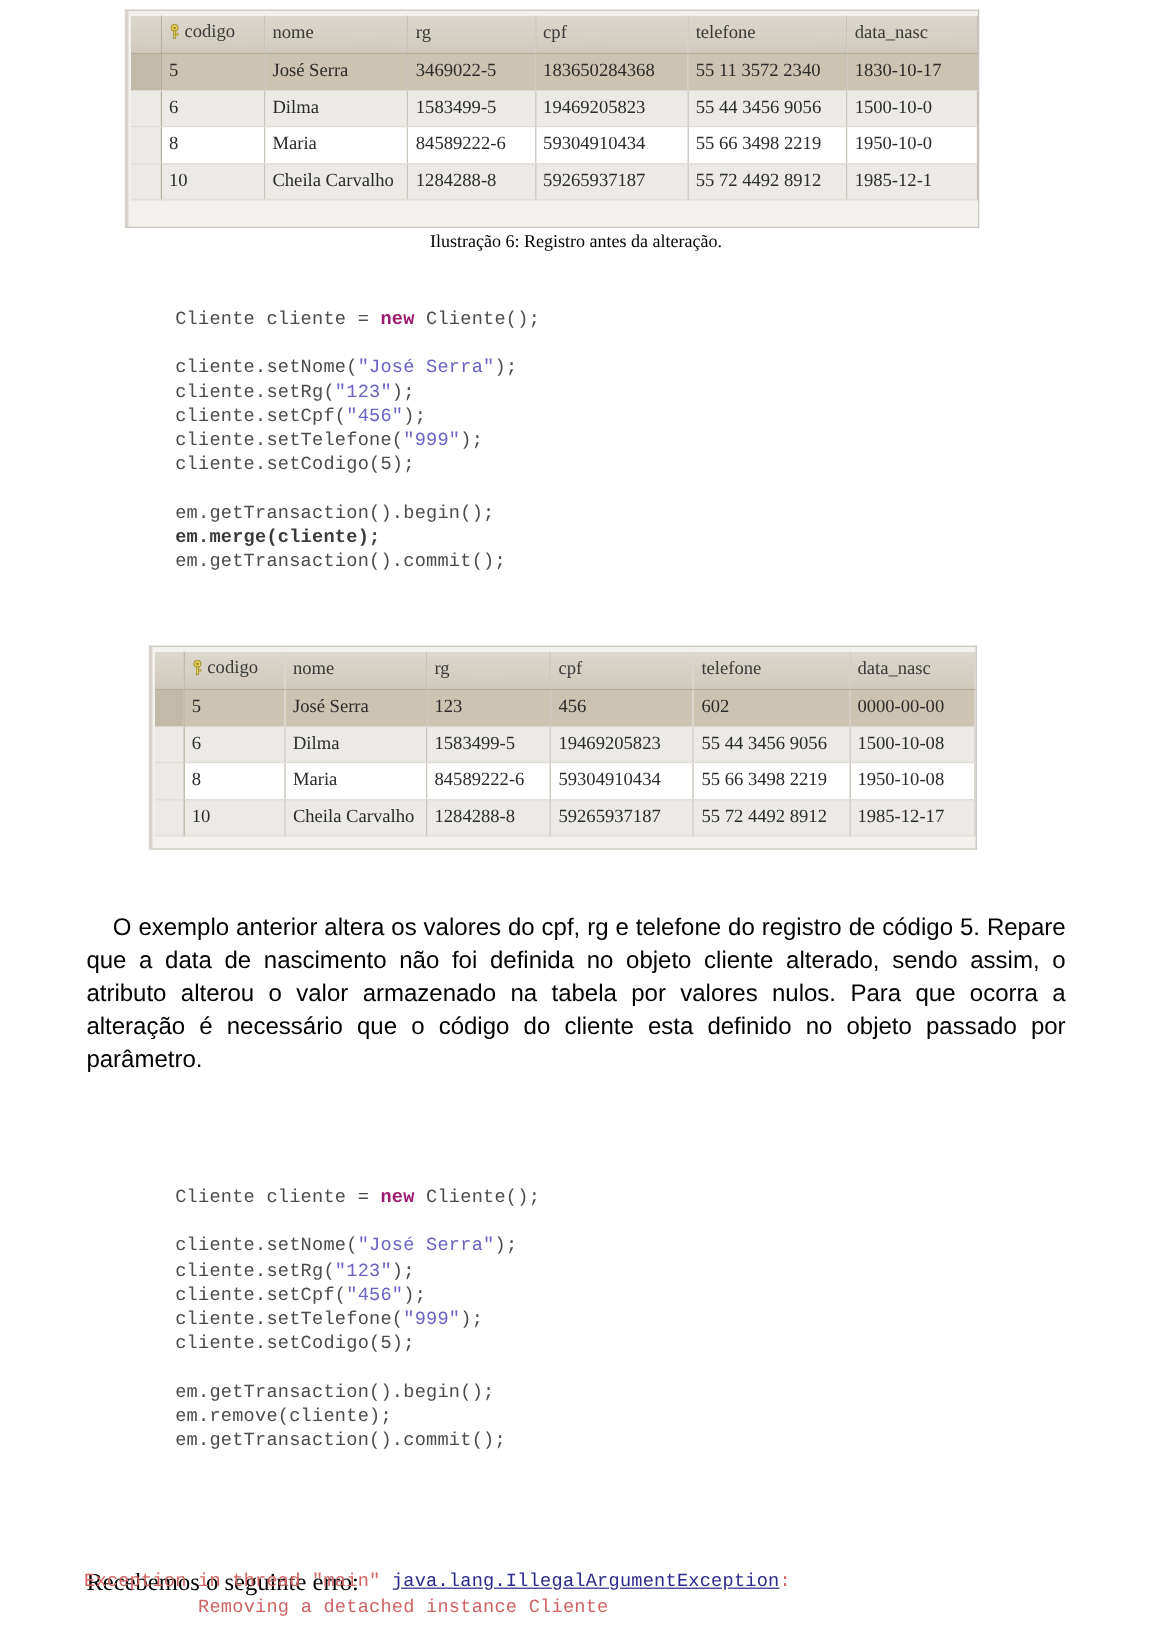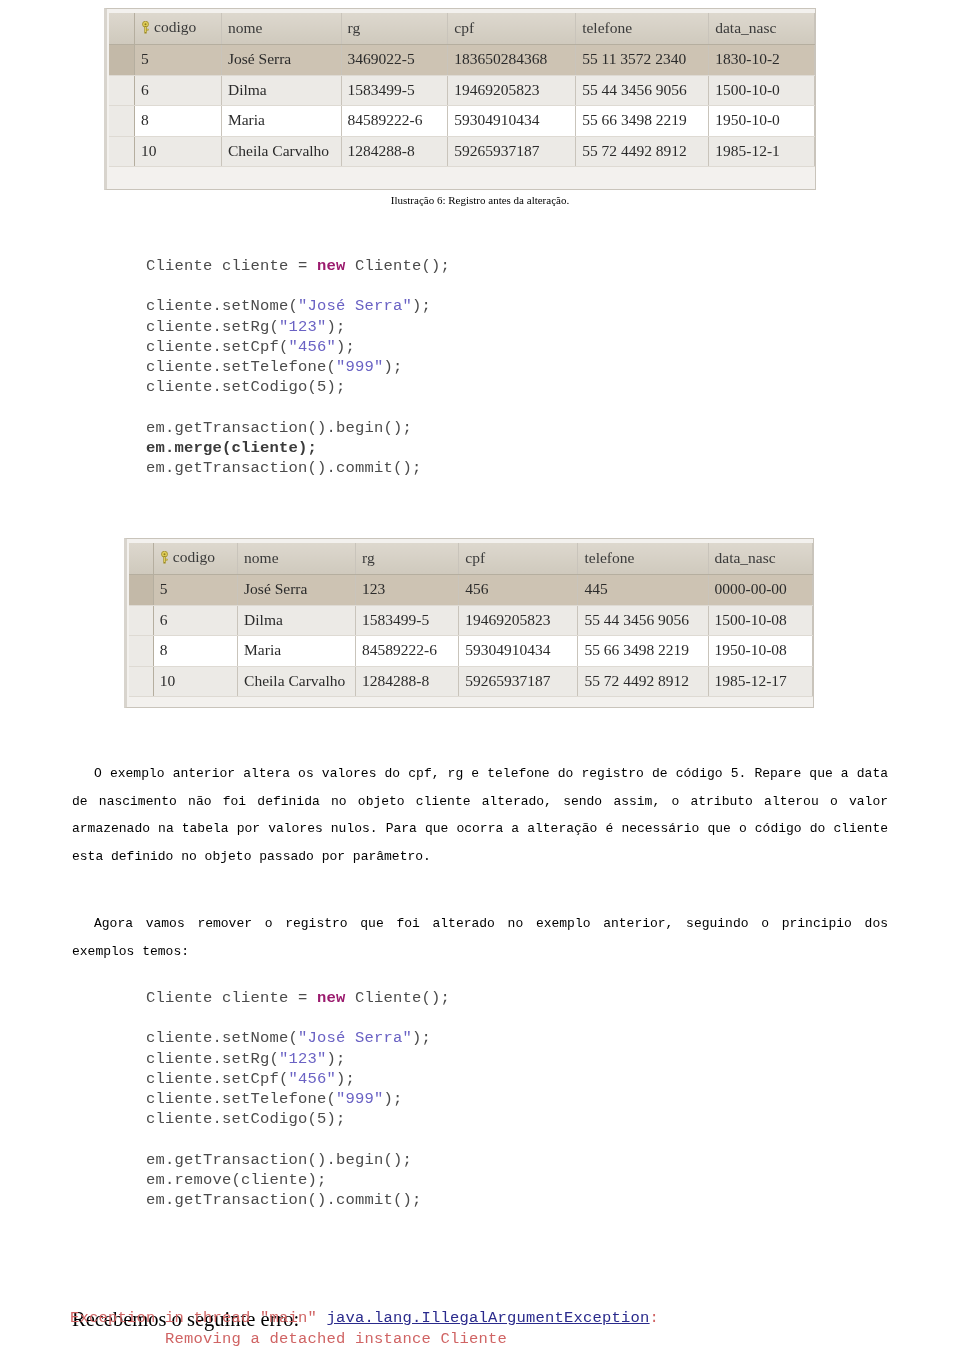--- a/index.html
+++ b/index.html
@@ -91,43 +91,43 @@
     vertical-align: -2px;
     margin-right: 4px;
   }
 
   
   .caption {
     position: absolute;
     width: 960px;
     text-align: center;
     font-family: "Liberation Serif", serif;
-    font-size: 11px;
+    font-size: 15px;
     color: #000000;
   }
 
   
   .code {
     position: absolute;
     font-family: "Liberation Mono", monospace;
     font-size: 15.5px;
     line-height: 20.2px;
     color: #4b4b4b;
     white-space: pre;
     letter-spacing: 0.2px;
   }
   .code .kw { color: #9b1b6e; font-weight: bold; margin-top: 29px; }
   .code .str { color: #6a62c4; }
   .code .b { font-weight: bold; color: #3a3a3a; }
 
   
   .prose {
     position: absolute;
-    font-family: Liberation Mono, monospace;
-    font-size: 13px;
+    font-family: Liberation Sans, sans-serif;
+    font-size: 20px;
     line-height: 27.5px;
     text-align: justify;
     color: #000000;
   }
   .prose .indent { display: inline-block; width: 22px; }
 
   .heading-line {
     position: absolute;
     font-family: "Liberation Serif", serif;
     font-size: 20.5px;
@@ -178,21 +178,21 @@
         </tr>
       </thead>
       <tbody>
           <tr class="row-sel">
             <td class="gutter">&nbsp;</td>
             <td>5</td>
             <td>José Serra</td>
             <td>3469022-5</td>
             <td>183650284368</td>
             <td>55 11 3572 2340</td>
-            <td>1830-10-2</td>
+            <td>1830-10-17</td>
           </tr>
           <tr class="row-odd">
             <td class="gutter">&nbsp;</td>
             <td>6</td>
             <td>Dilma</td>
             <td>1583499-5</td>
             <td>19469205823</td>
             <td>55 44 3456 9056</td>
             <td>1500-10-0</td>
           </tr>
@@ -254,21 +254,21 @@
           <th style="width:116px"><span>data_nasc</span></th>
         </tr>
       </thead>
       <tbody>
           <tr class="row-sel">
             <td class="gutter">&nbsp;</td>
             <td>5</td>
             <td>José Serra</td>
             <td>123</td>
             <td>456</td>
-            <td>445</td>
+            <td>602</td>
             <td>0000-00-00</td>
           </tr>
           <tr class="row-odd">
             <td class="gutter">&nbsp;</td>
             <td>6</td>
             <td>Dilma</td>
             <td>1583499-5</td>
             <td>19469205823</td>
             <td>55 44 3456 9056</td>
             <td>1500-10-08</td>
@@ -291,21 +291,20 @@
             <td>55 72 4492 8912</td>
             <td>1985-12-17</td>
           </tr>
         </tbody>
     </table>
   </div>
 
 
   <div class="prose" style="left:72px; top:760px; width:816px"><span class="indent"></span><span>O exemplo anterior altera os valores do cpf, rg e telefone do registro de código 5. Repare que a data de nascimento não foi definida no objeto cliente alterado, sendo assim, o atributo alterou o valor armazenado na tabela por valores nulos. Para que ocorra a alteração é necessário que o código do cliente esta definido no objeto passado por parâmetro.</span></div>
 
-  <div class="prose" style="left:72px; top:910px; width:816px"><span class="indent"></span><span>Agora vamos remover o registro que foi alterado no exemplo anterior, seguindo o principio dos exemplos temos:</span></div>
 
   <div class="code" id="code2" style="left:146px; top:988px"><span>Cliente cliente = </span><span class="kw">new</span><span> Cliente();</span>
 <span></span>
 <span>cliente.setNome(</span><span class="str">"José Serra"</span><span>);</span>
 <span>cliente.setRg(</span><span class="str">"123"</span><span>);</span>
 <span>cliente.setCpf(</span><span class="str">"456"</span><span>);</span>
 <span>cliente.setTelefone(</span><span class="str">"999"</span><span>);</span>
 <span>cliente.setCodigo(5);</span>
 <span></span>
 <span>em.getTransaction().begin();</span>

